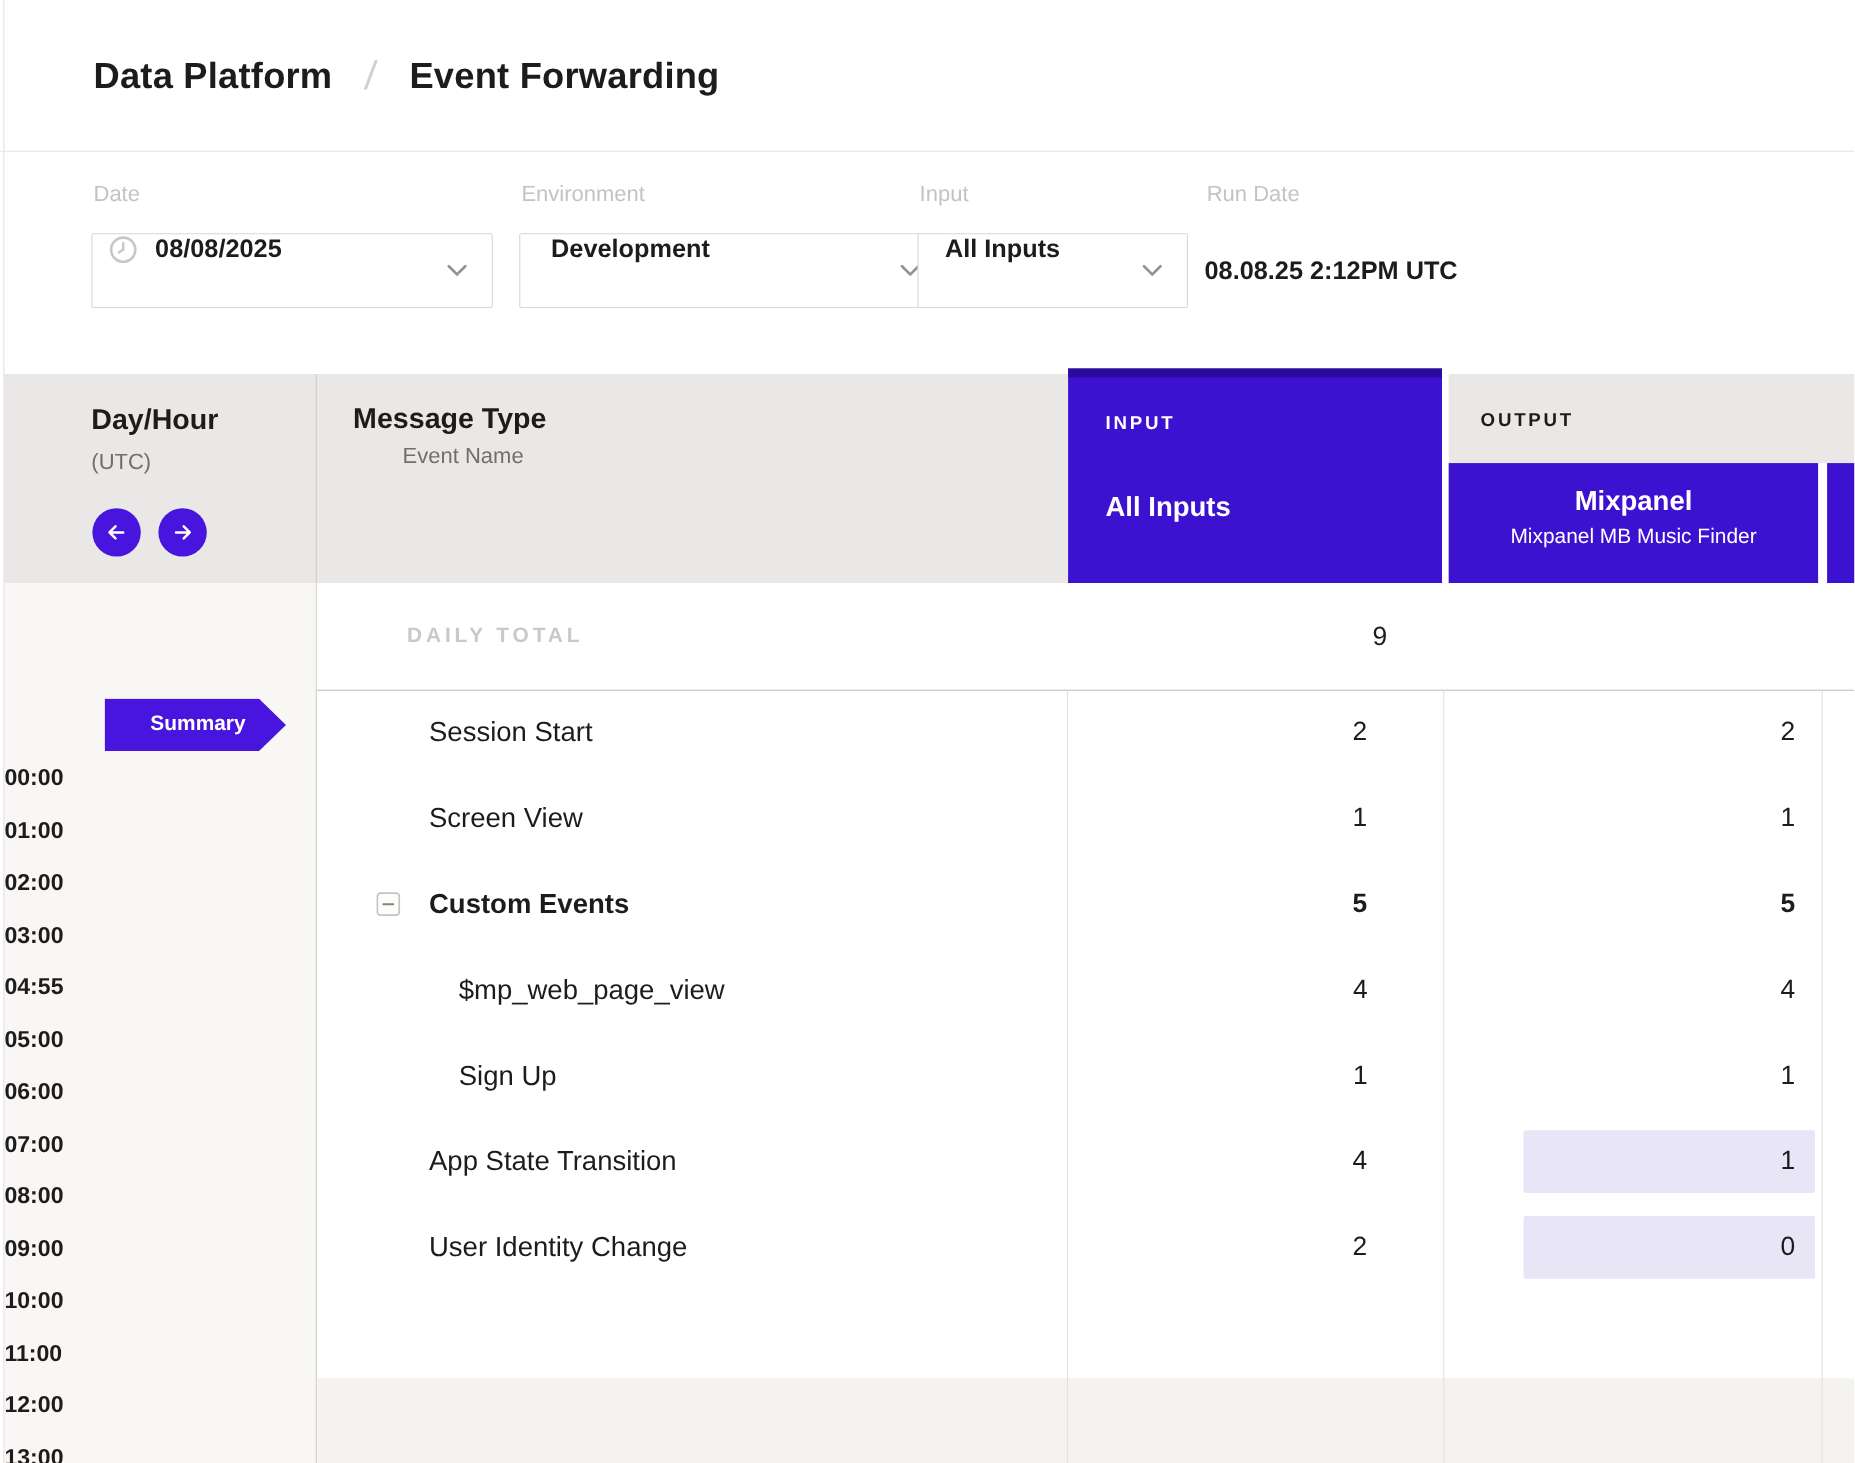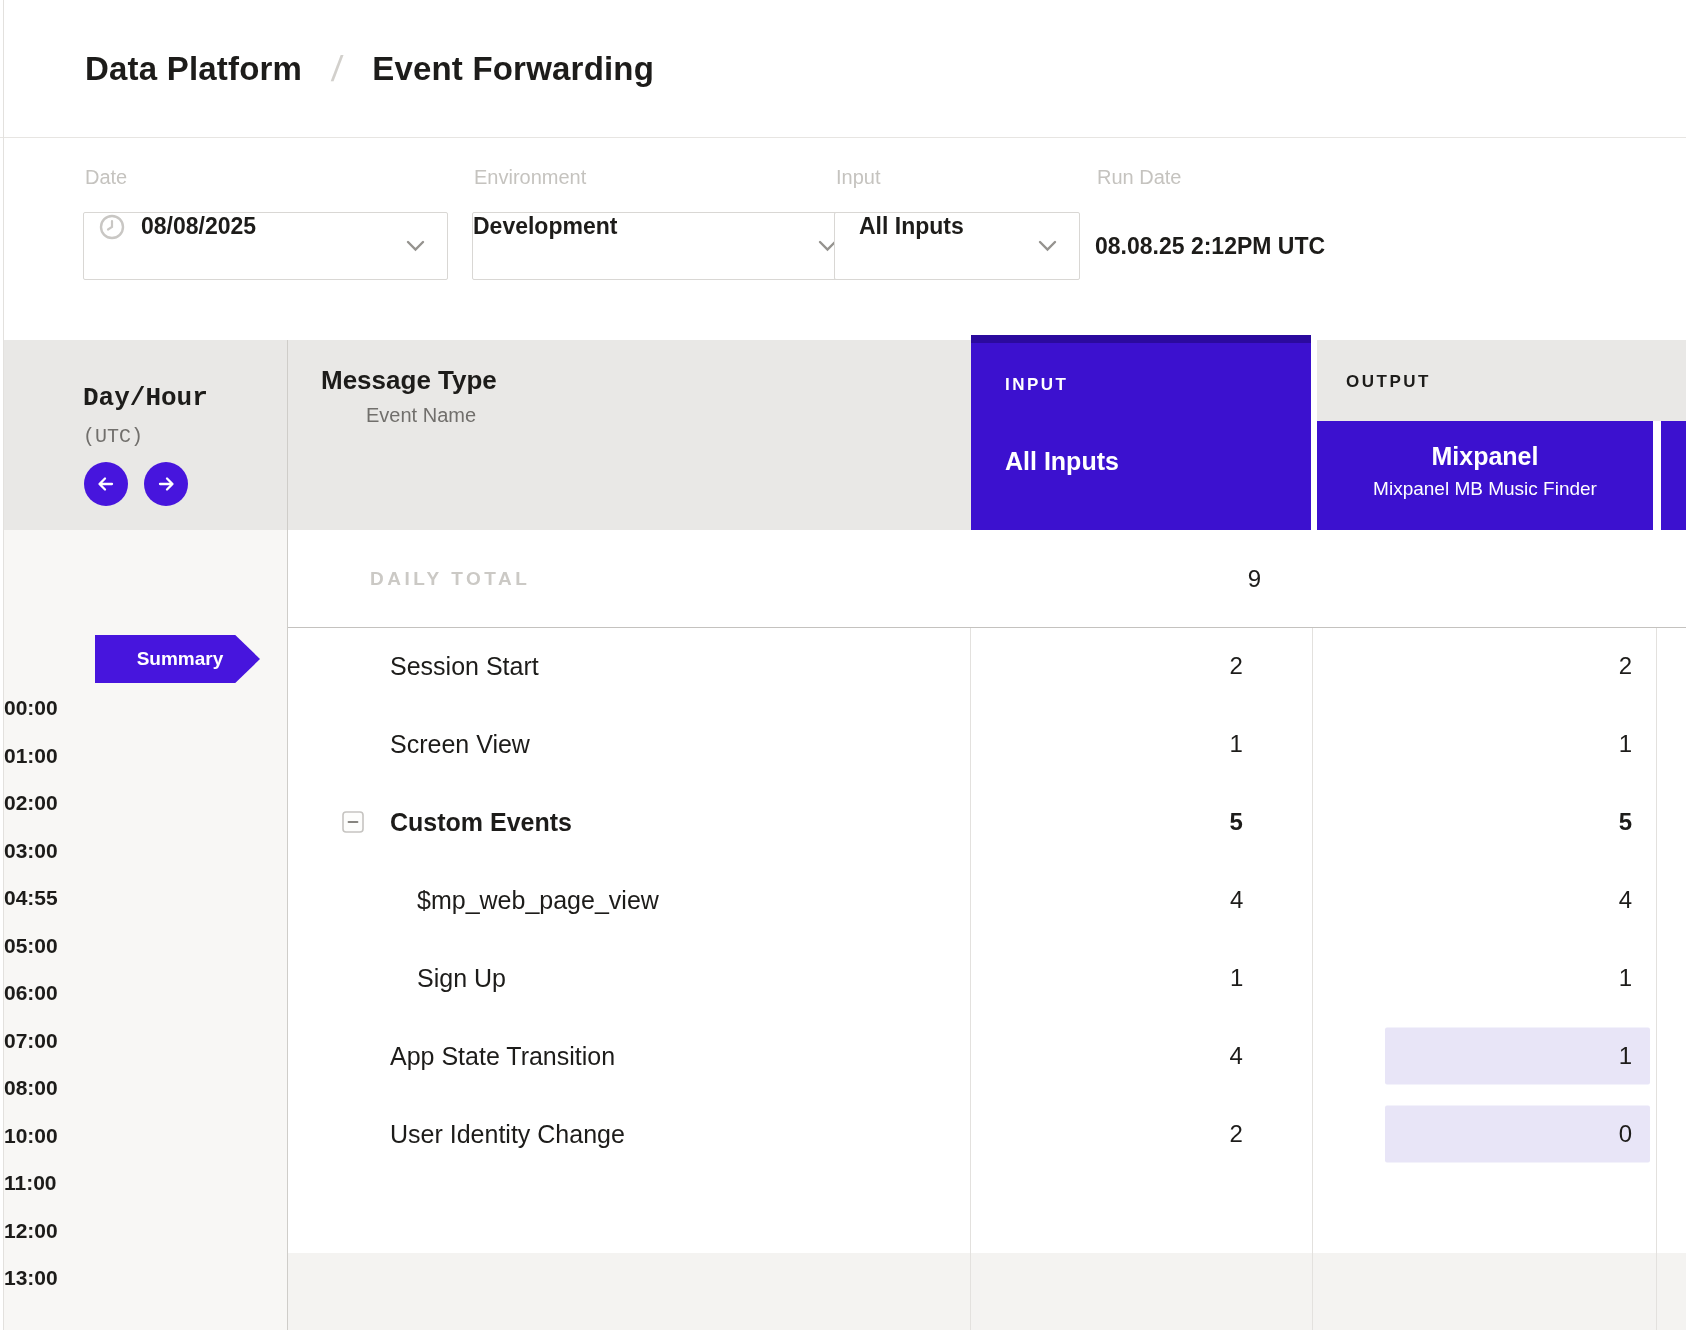--- a/index.html
+++ b/index.html
@@ -24,21 +24,21 @@
         border-radius:2px;background:#fff;display:flex;font-size:23px;font-weight:700;}
   .fbox .chev{position:absolute;right:22px;top:50%;transform:translateY(-50%);}
   .runval{position:absolute;top:233px;font-size:23px;font-weight:700;}
 
   
   .hdr-band{position:absolute;left:4px;right:0;top:340px;height:190px;background:var(--band);}
   .vline{position:absolute;width:1px;background:var(--line);}
   .sidebar-bg{position:absolute;left:4px;width:283px;top:530px;height:800px;background:var(--side);}
   .foot-band{position:absolute;left:288px;right:0;top:1253px;bottom:0;background:var(--footband);}
 
-  .dayhour{position:absolute;left:83px;top:383px;font-family:Liberation Mono, monospace;}
+  .dayhour{position:absolute;left:83px;top:366px;}
   .dayhour .t{font-size:26px;font-weight:700;}
   .dayhour .s{font-size:20px;color:var(--sub);margin-top:12px;}
   .navbtn{position:absolute;top:462px;width:44px;height:44px;border-radius:50%;background:var(--purple-btn);
           display:flex;align-items:center;justify-content:center;cursor:pointer;}
   .msghead{position:absolute;left:321px;top:365px;}
   .msghead .t{font-size:26px;font-weight:700;}
   .msghead .s{font-size:20px;color:var(--sub);margin-top:8px;margin-left:45px;}
 
   .input-block{position:absolute;left:971px;width:340px;top:335px;height:195px;background:var(--purple);color:#fff;}
   .input-block .strip{position:absolute;left:0;top:0;width:100%;height:8px;background:var(--purple-dark);}
@@ -107,21 +107,21 @@
       </span>
       <span>08/08/2025</span>
       <span class="chev">
         <svg width="19" height="12" viewBox="0 0 19 12">
             <path d="M2 2 l7.5 7.5 L17 2" fill="none" stroke="#95938f" stroke-width="2.4" stroke-linecap="round"></path>
           </svg>
       </span>
     </div>
 
     <span class="flabel" style="left:474px">Environment</span>
-    <div class="fbox" style="left:472px;width:388px;">
+    <div class="fbox" style="left:472px;width:388px;padding-left:28px">
       <span>Development</span>
       <span class="chev">
         <svg width="19" height="12" viewBox="0 0 19 12">
             <path d="M2 2 l7.5 7.5 L17 2" fill="none" stroke="#95938f" stroke-width="2.4" stroke-linecap="round"></path>
           </svg>
       </span>
     </div>
 
     <span class="flabel" style="left:836px">Input</span>
     <div class="fbox" style="left:834px;width:246px;padding-left:24px">
@@ -311,20 +311,21 @@
   <li class="hour">04:55</li>
 
   <li class="hour">05:00</li>
 
   <li class="hour">06:00</li>
 
   <li class="hour">07:00</li>
 
   <li class="hour">08:00</li>
 
+  <li class="hour">09:00</li>
 
   <li class="hour">10:00</li>
 
   <li class="hour">11:00</li>
 
   <li class="hour">12:00</li>
 
   <li class="hour">13:00</li>
 </ul>
   </div>

